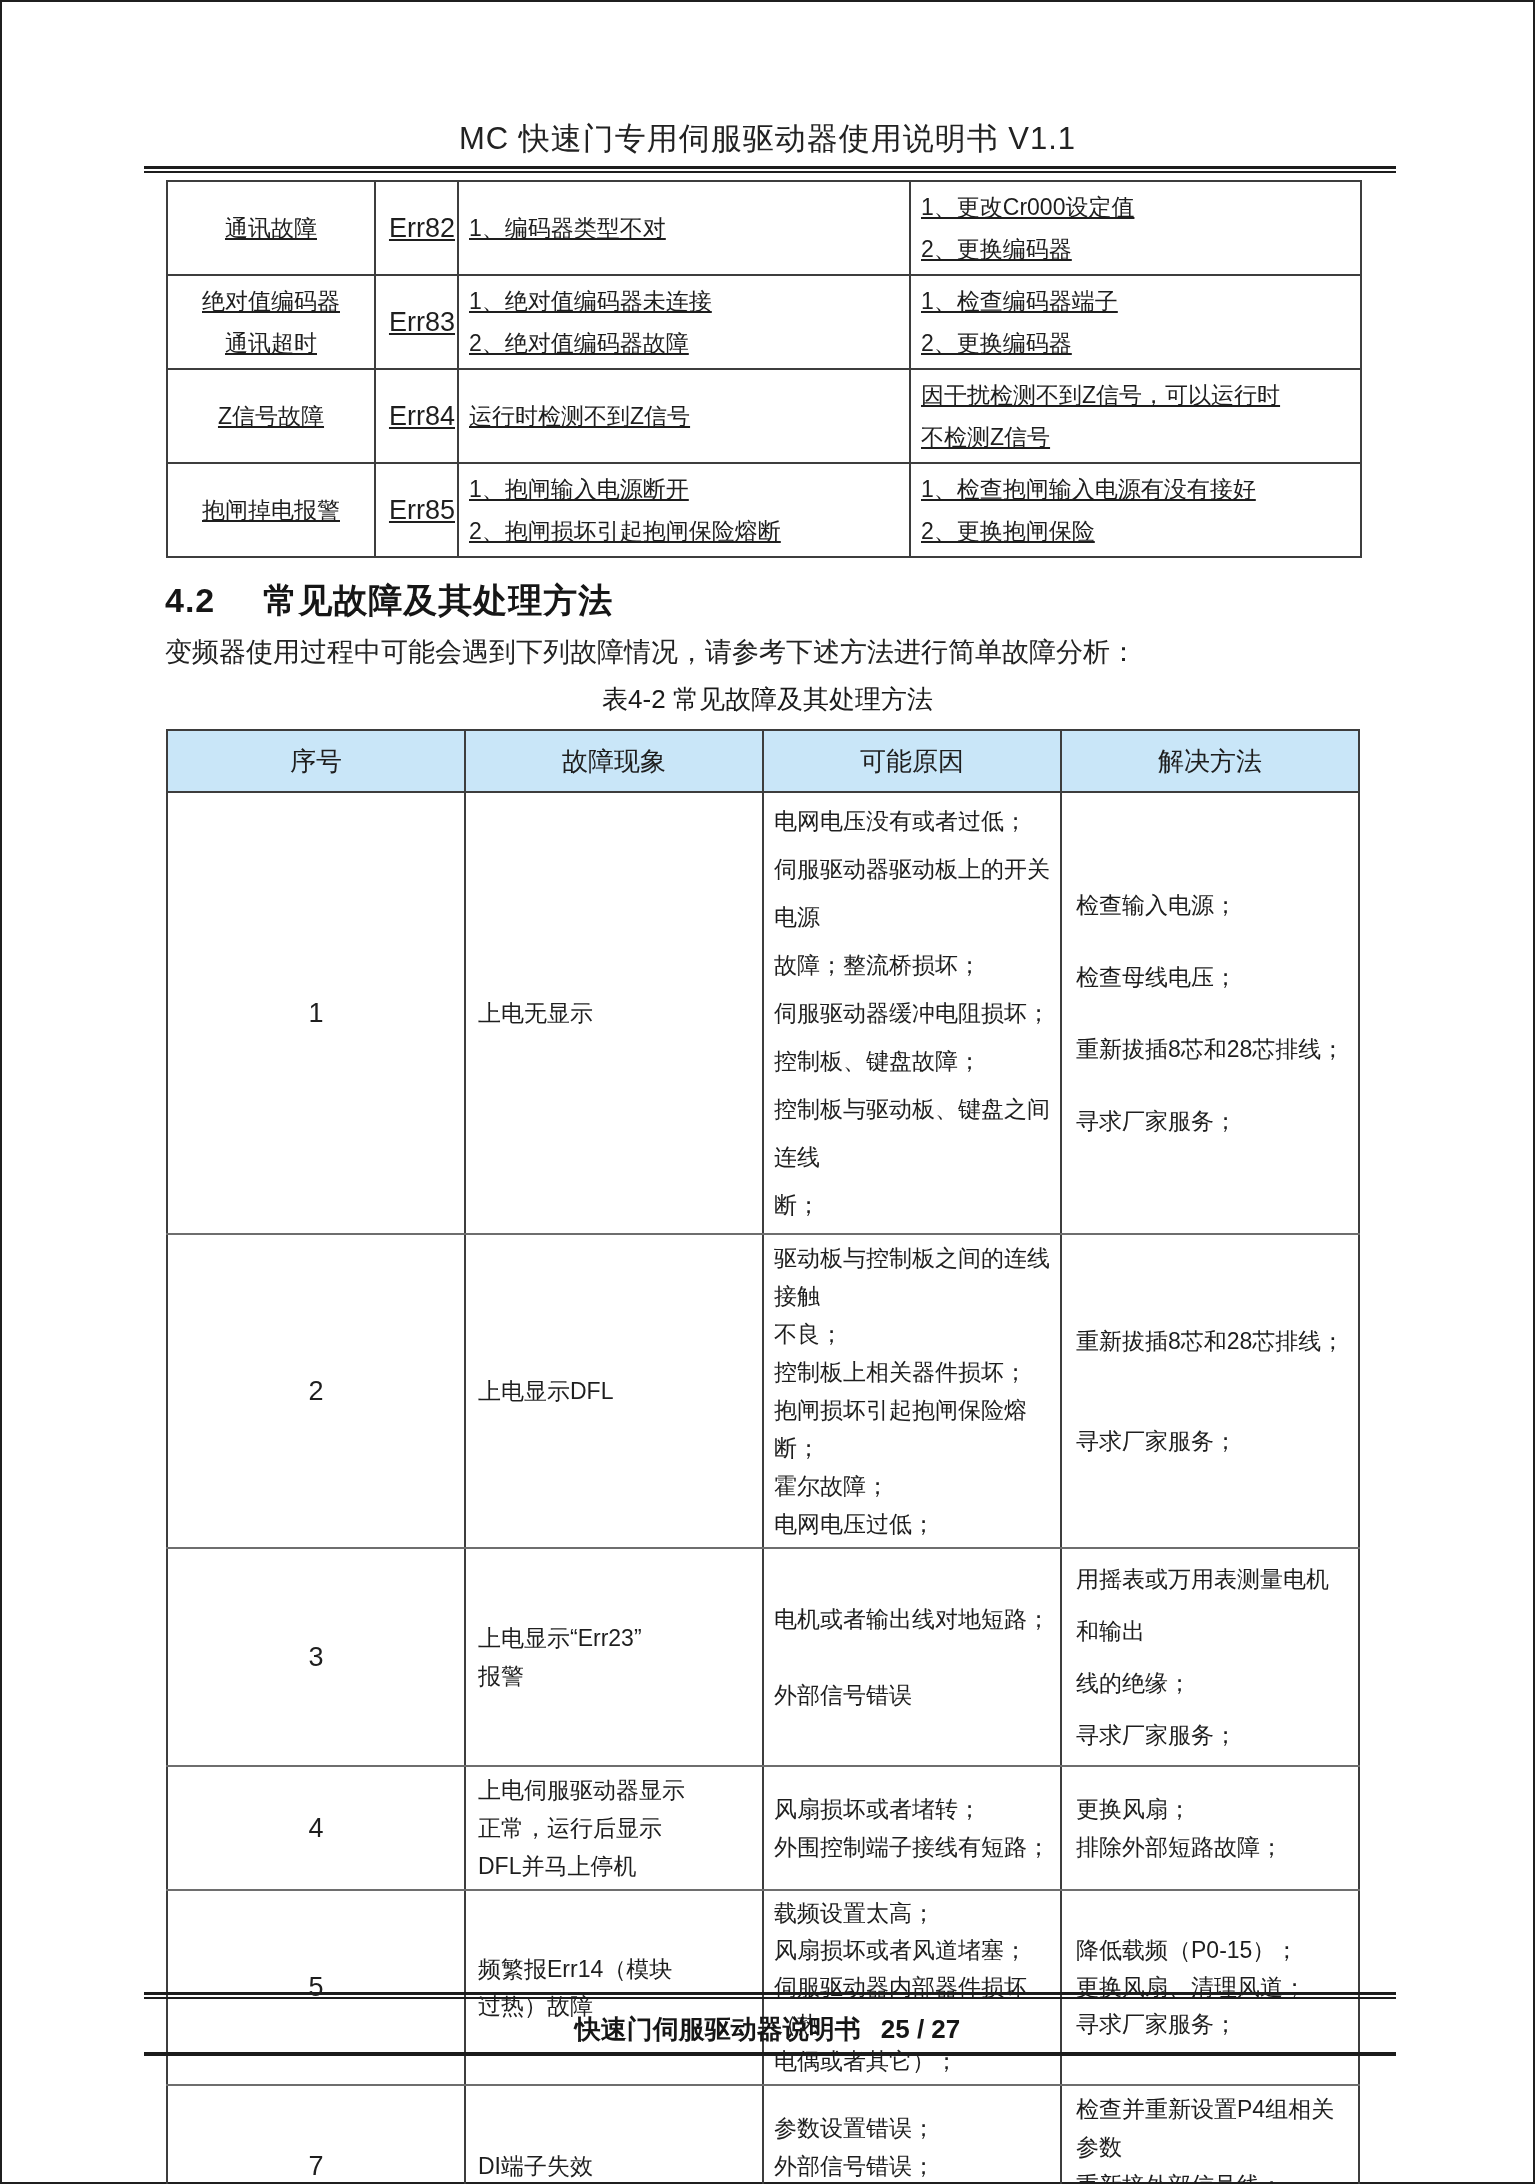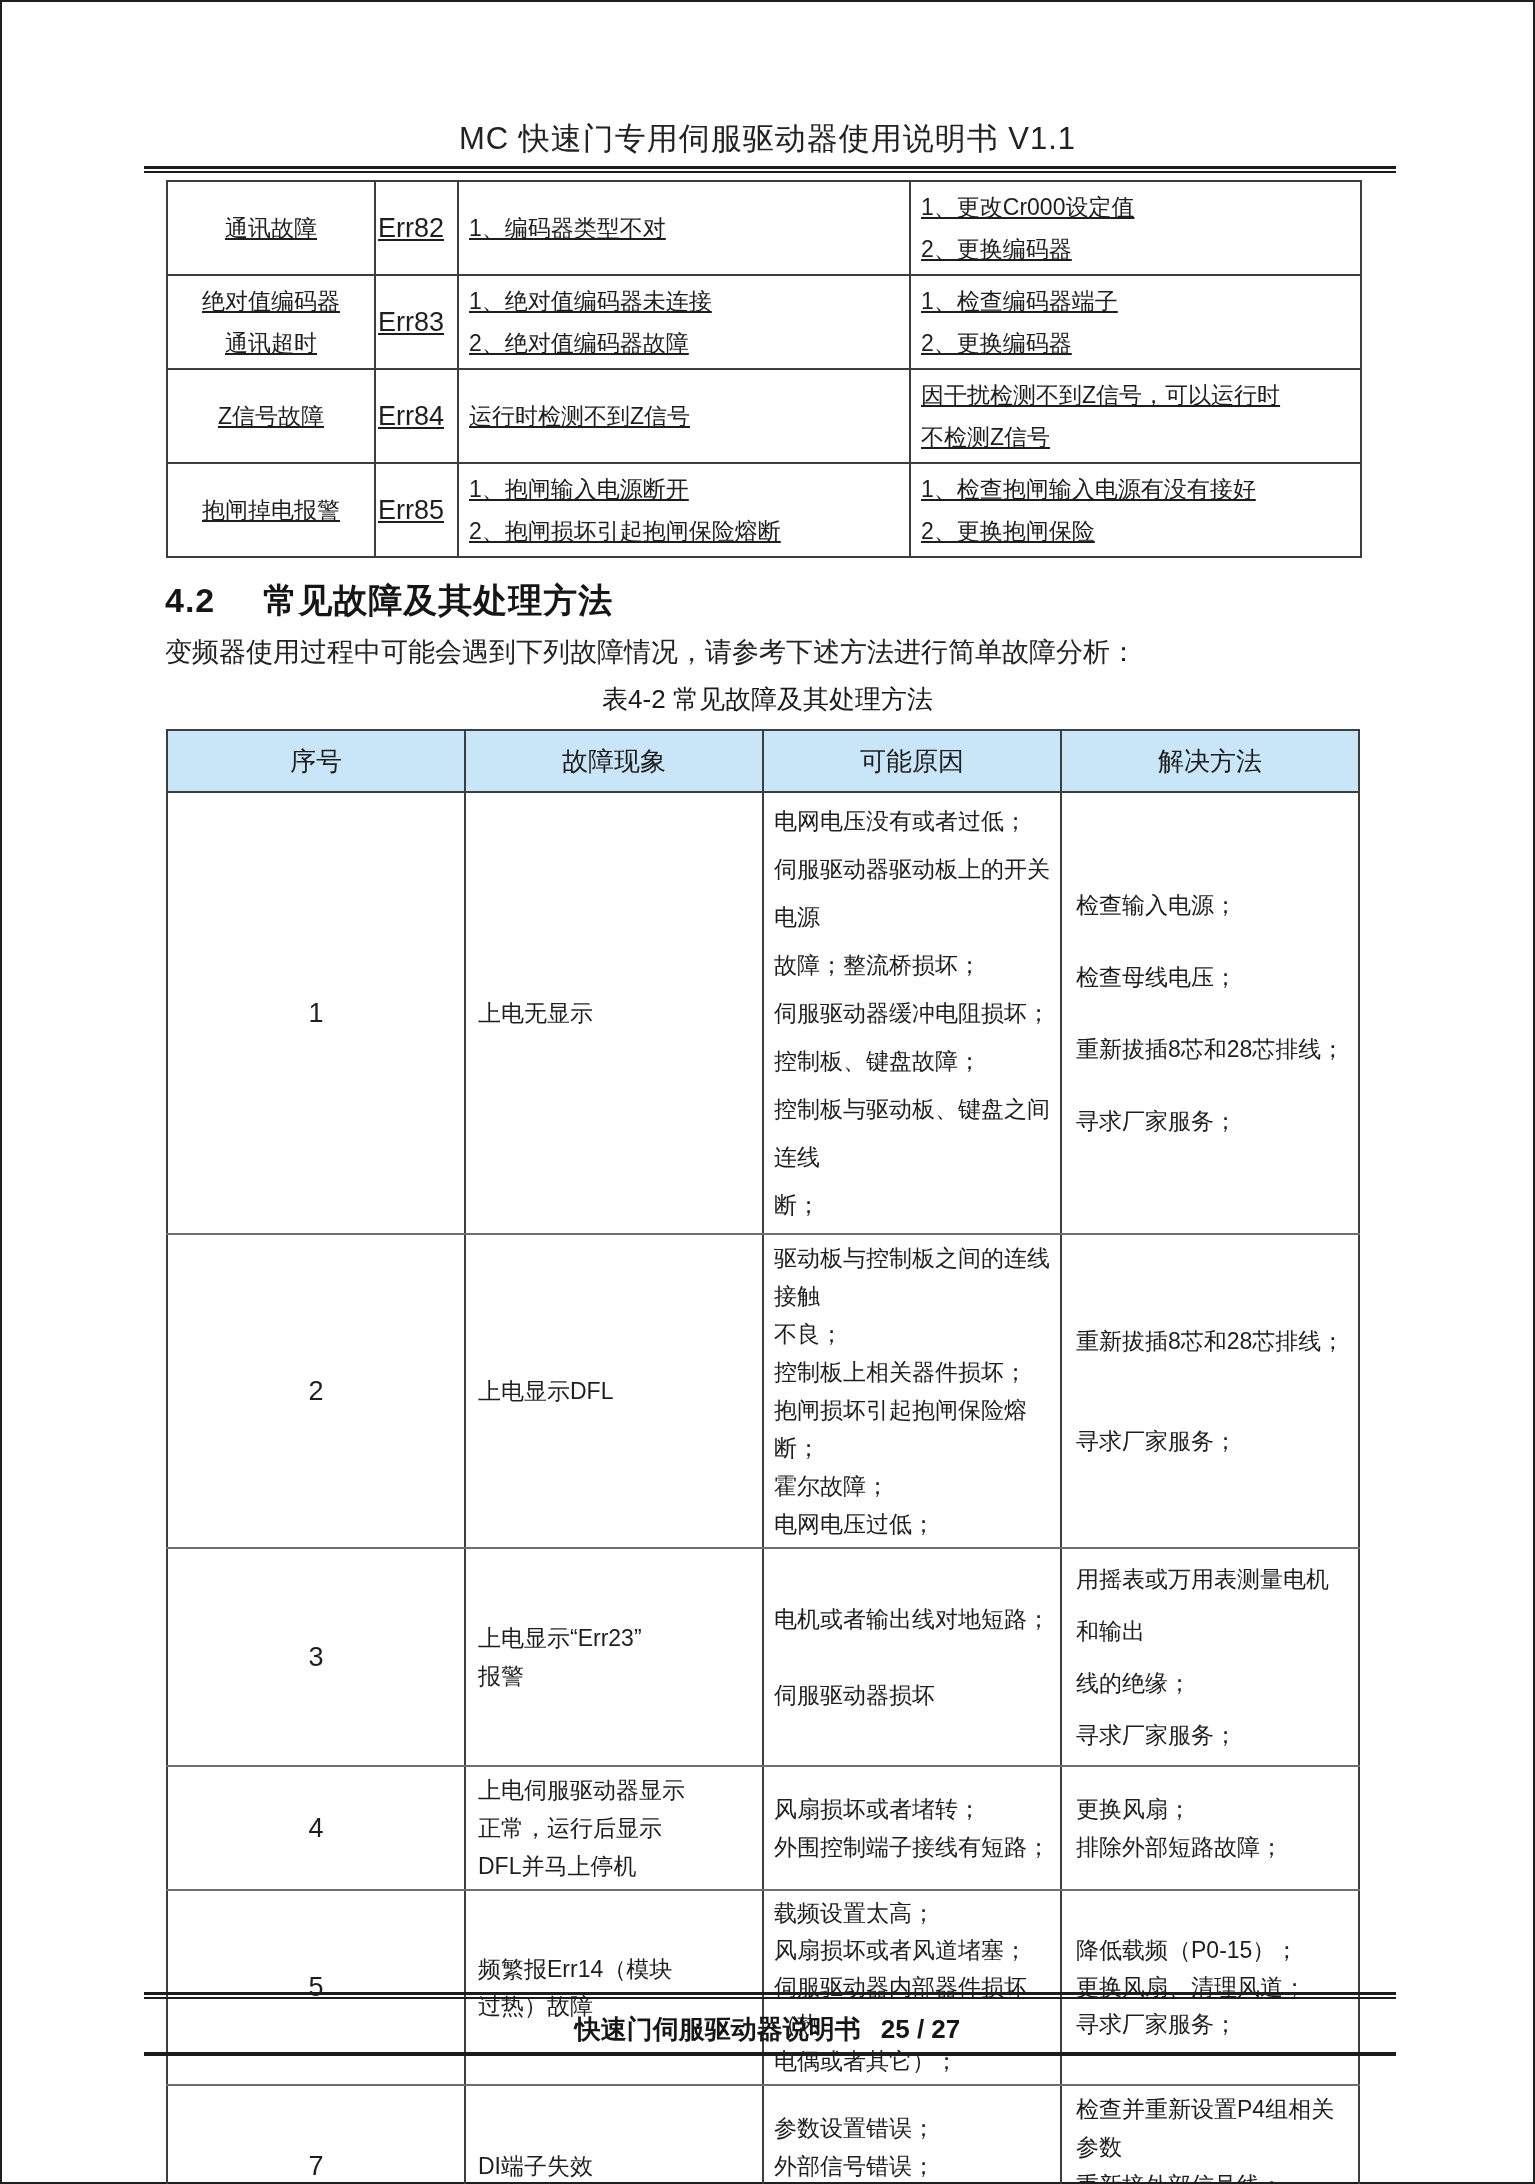--- a/index.html
+++ b/index.html
@@ -18,21 +18,21 @@
   
   table{border-collapse:collapse;table-layout:fixed;}
   td,th{box-sizing:border-box;vertical-align:middle;white-space:pre-line;
         font-size:23px;color:#1e1e1e;}
 
   
   .err-table{position:absolute;left:164px;top:178px;width:1194px;
              border:2px solid #3d3d3d;text-decoration:underline;}
   .err-table td{border:2px solid #3d3d3d;line-height:42px;padding:4px 10px;}
   .err-table td.c-name{width:208px;text-align:center;padding:4px 4px;}
-  .err-table td.c-code{width:83px;text-align:left;font-size:27px;padding:4px 2px;}
+  .err-table td.c-code{width:83px;text-align:right;font-size:27px;padding:4px 2px;}
   .err-table td.c-cause{width:452px;}
   .err-table td.c-sol{width:451px;}
   .err-table tr.er1{height:87px;}
   .err-table tr.er2{height:92px;}
   .err-table tr.er3{height:92px;}
   .err-table tr.er4{height:93px;}
 
   
   .sec-heading{position:absolute;left:163px;top:576px;font-size:34px;font-weight:bold;
                color:#161616;letter-spacing:1px;}
@@ -161,21 +161,21 @@
 电网电压过低；</td>
         <td class="c-sol">重新拔插8芯和28芯排线；
 寻求厂家服务；</td>
       </tr>
       <tr class="r3">
         <td class="c-no">3</td>
         <td class="c-sym">上电显示“Err23”
 报警</td>
         <td class="c-cause">电机或者输出线对地短路；
 
-伺服驱动器损坏</td>
+外部信号错误</td>
         <td class="c-sol">用摇表或万用表测量电机和输出
 线的绝缘；
 寻求厂家服务；</td>
       </tr>
       <tr class="r4">
         <td class="c-no">4</td>
         <td class="c-sym">上电伺服驱动器显示
 正常，运行后显示
 DFL并马上停机</td>
         <td class="c-cause">风扇损坏或者堵转；

